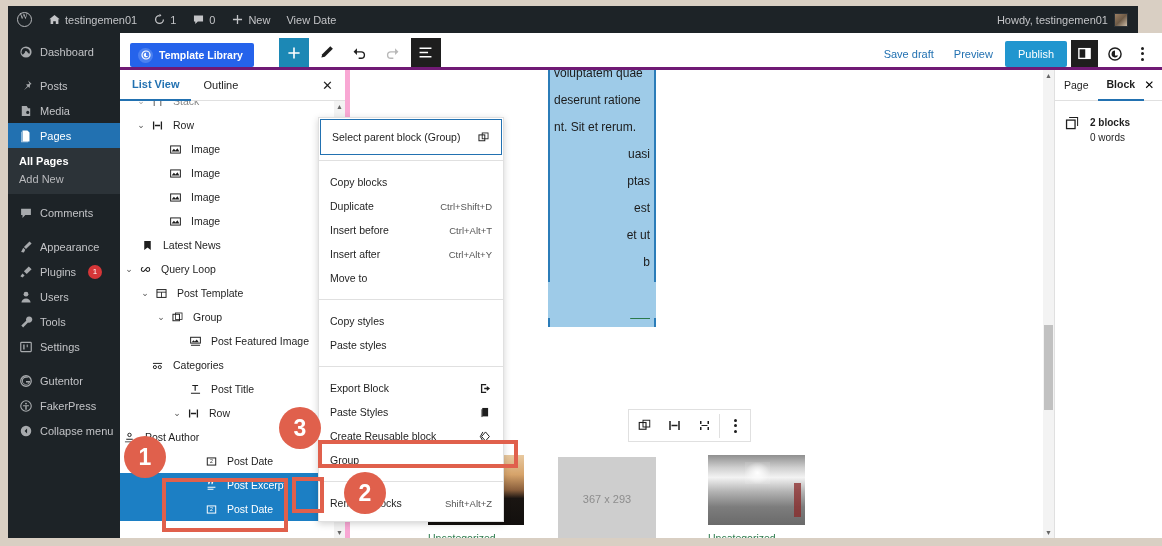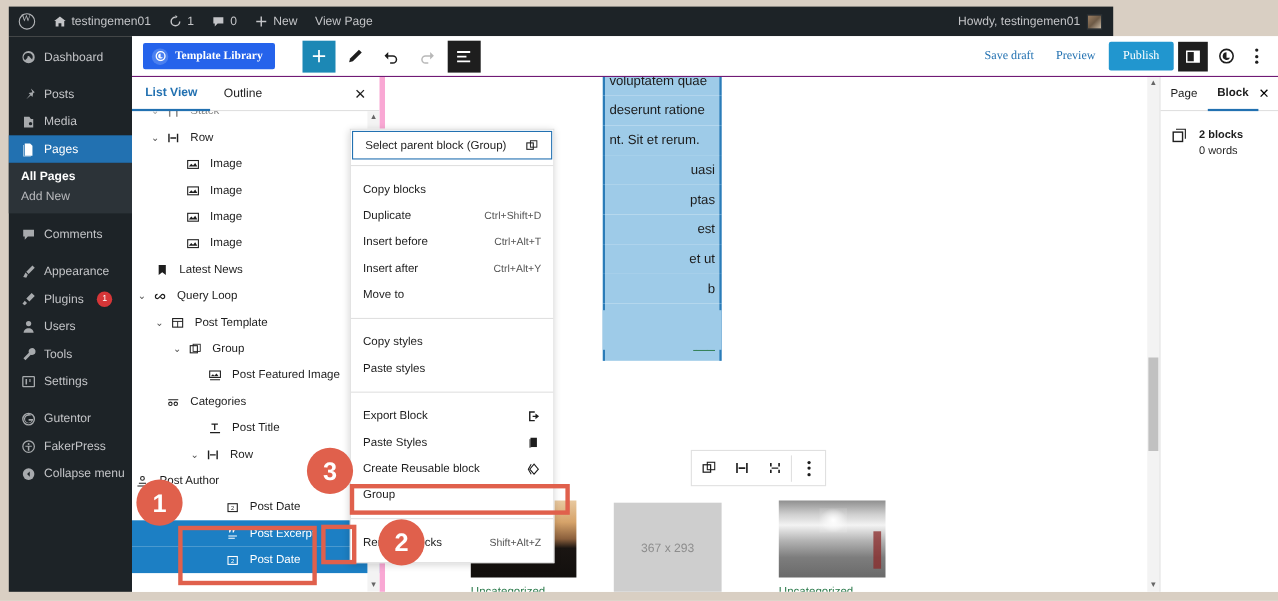--- a/index.html
+++ b/index.html
@@ -6,21 +6,21 @@
   html, body {
     width: 1162px; height: 546px;
     font-family: "Liberation Sans", sans-serif;
     overflow: hidden;
     background: #d9cfc3;
   }
   #root { position: relative; width: 1162px; height: 546px; background: #d9cfc3; }
 
   
   .adminbar {
-    position: absolute; left: 8px; top: 6px; width: 1004px; height: 27px;
+    position: absolute; left: 8px; top: 6px; width: 1130px; height: 27px;
     background: #1d2327; color: #c3c4c7;
     display: flex; font-size: 11px;
   }
   .ab-item { display: flex; align-items: center; gap: 4px; padding: 0 8px; height: 27px; color: #c3c4c7; white-space: nowrap; }
   .ab-item.first { padding-left: 9px; }
   .ab-right { margin-left: auto; display: flex; align-items: center; padding-right: 10px; gap: 6px; }
   .avatar-sq { width: 14px; height: 14px; background: linear-gradient(135deg,#9c7f63 0%,#6d5a46 50%,#cbbba6 100%); display: inline-block; border: 1px solid #2b3136; }
   .wp-logo { width: 15px; height: 15px; border-radius: 50%; border: 1.6px solid #b5b7ba; position: relative; }
   .wp-logo::after { content: "W"; position: absolute; left: 1.6px; top: -2.2px; font-size: 9px; color: #b5b7ba; font-family: "Liberation Serif", serif; }
   .ico-sm { width: 13px; height: 13px; fill: #c3c4c7; }
@@ -44,22 +44,22 @@
   .mi-gap { height: 9px; }
   .badge-count {
     background: #d63638; color: #fff; border-radius: 9px; font-size: 8px;
     min-width: 14px; height: 14px; display: inline-flex; align-items: center; justify-content: center; padding: 0 4px;
   }
 
   
   .editor { position: absolute; left: 120px; top: 33px; right: 0; bottom: 8px; background: #fff; }
   .edtop {
     position: absolute; left: 0; top: 0; right: 0; height: 37px;
-    background: #fff; border-bottom: 1px solid #701a75;
-    display: flex; align-items: center; padding: 0 10px; font-family: Liberation Serif, serif;
+    background: #fff; border-bottom: 3px solid #701a75;
+    display: flex; align-items: flex-end; padding: 0 10px;
   }
   .tpl-btn {
     background: #2563eb; color: #fff; font-size: 10.5px; height: 24px;
     display: flex; align-items: center; gap: 6px; padding: 0 11px 0 8px; border-radius: 2px; font-weight: bold;
   }
   .tpl-ico { width: 15px; height: 15px; border-radius: 50%; background: #4b80f0; display:flex; align-items:center; justify-content:center; }
   .tpl-ico svg { width: 10px; height: 10px; fill: #fff; }
   .tb-group { display: flex; align-items: center; gap: 3px; margin-left: 25px; }
   .tb-btn { width: 30px; height: 29px; display: flex; align-items: center; justify-content: center; }
   .tb-btn svg { width: 17px; height: 17px; fill: #1e1e1e; }
@@ -130,21 +130,21 @@
 
   
   .ctxmenu {
     position: absolute; left: 198px; top: 84px; width: 186px;
     background: #fff; border: 1px solid #e0e0e0; box-shadow: 0 2px 7px rgba(0,0,0,.18); z-index: 40;
   }
   .cmi { display: flex; align-items: center; height: 24px; padding: 0 11px; font-size: 10.5px; color: #1e1e1e; }
   .cmi .short { margin-left: auto; color: #555; font-size: 9.5px; }
   .cmi .cmico { margin-left: auto; display: flex; align-items: center; }
   .cmi .cmico svg { width: 13px; height: 13px; fill: #1e1e1e; }
-  .cmi.focus { border: 1.5px solid #2271b1; height: 26px; margin: 1px 1px 0 1px; }
+  .cmi.focus { border: 1.5px solid #2271b1; height: 36px; margin: 1px 1px 0 1px; }
   .cmsep { height: 1px; background: #e0e0e0; margin: 5px 0; }
   .cmsec { padding: 4px 0; }
   .cmi.danger-hl { position: relative; }
 
   
   .rsidebar { position: absolute; right: 0; top: 37px; width: 108px; bottom: 0; background: #fff; border-left: 1px solid #e0e0e0; }
   .rs-tabs { display: flex; align-items: center; height: 31px; border-bottom: 1px solid #e0e0e0; }
   .rs-tab { font-size: 10.5px; color: #1e1e1e; padding: 0 9px; height: 31px; display: flex; align-items: center; }
   .rs-tab.active { color: #1e1e1e; border-bottom: 2px solid #2271b1; font-weight: bold; }
   .rs-close { margin-left: auto; padding-right: 9px; font-size: 12px; }
@@ -192,21 +192,21 @@
         </svg>
       <span>0</span>
     </div>
     <div class="ab-item">
       <svg class="ico-sm" viewBox="0 0 20 20">
           <path d="M9 3h2v6h6v2h-6v6H9v-6H3V9h6z"></path>
         </svg>
       <span>New</span>
     </div>
     <div class="ab-item">
-      <span>View Page</span>
+      <span>View Date</span>
     </div>
     <div class="ab-right">
       <span style="font-size:11px">Howdy, testingemen01</span>
       <span class="avatar-sq"></span>
     </div>
   </div>
 
   <div class="adminmenu">
     <div class="mi">
       <svg viewBox="0 0 20 20">

